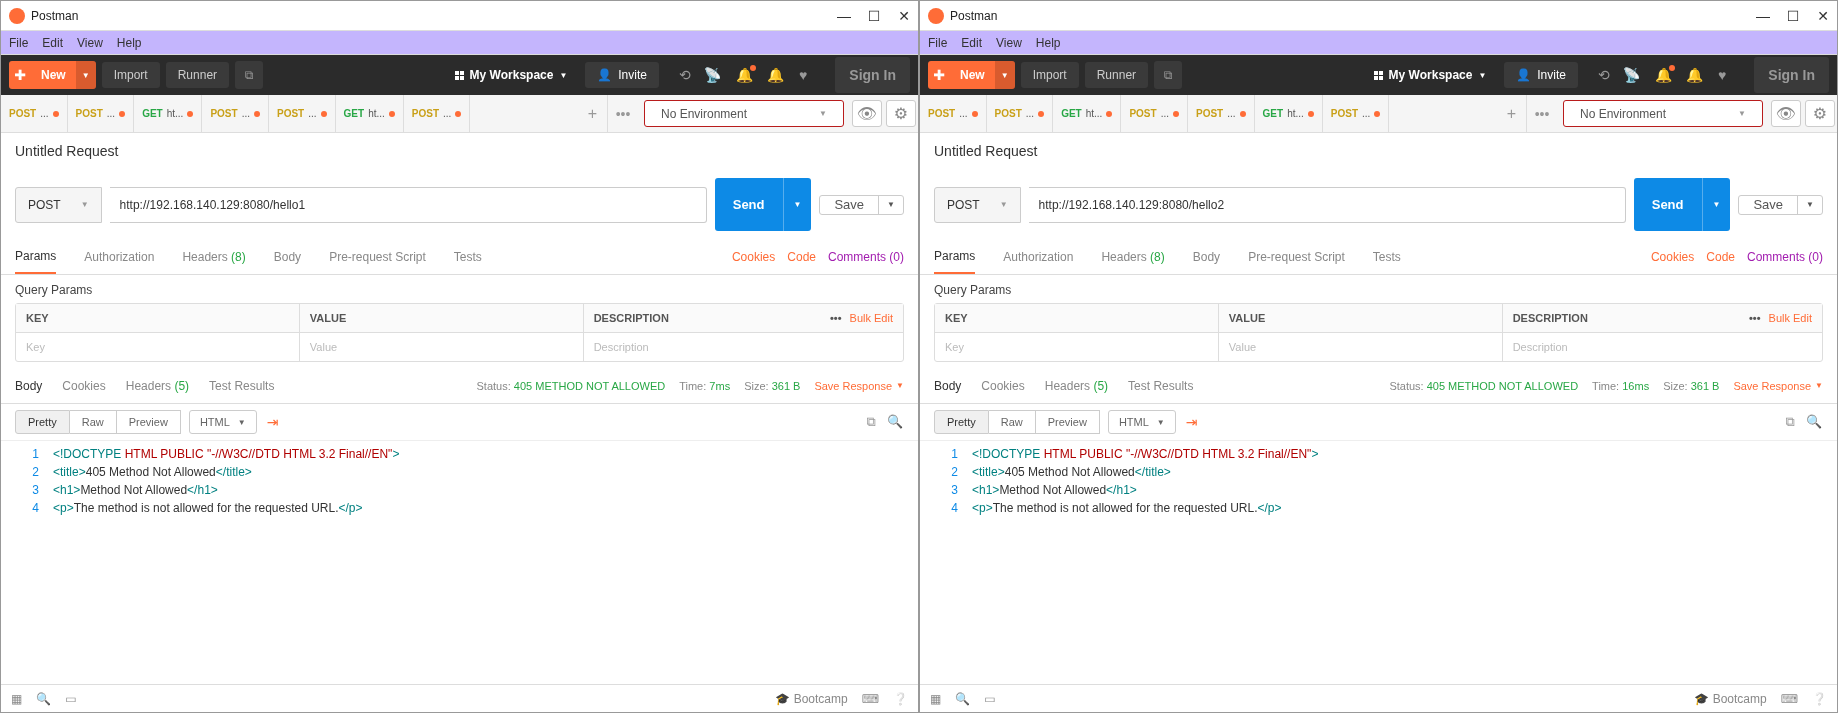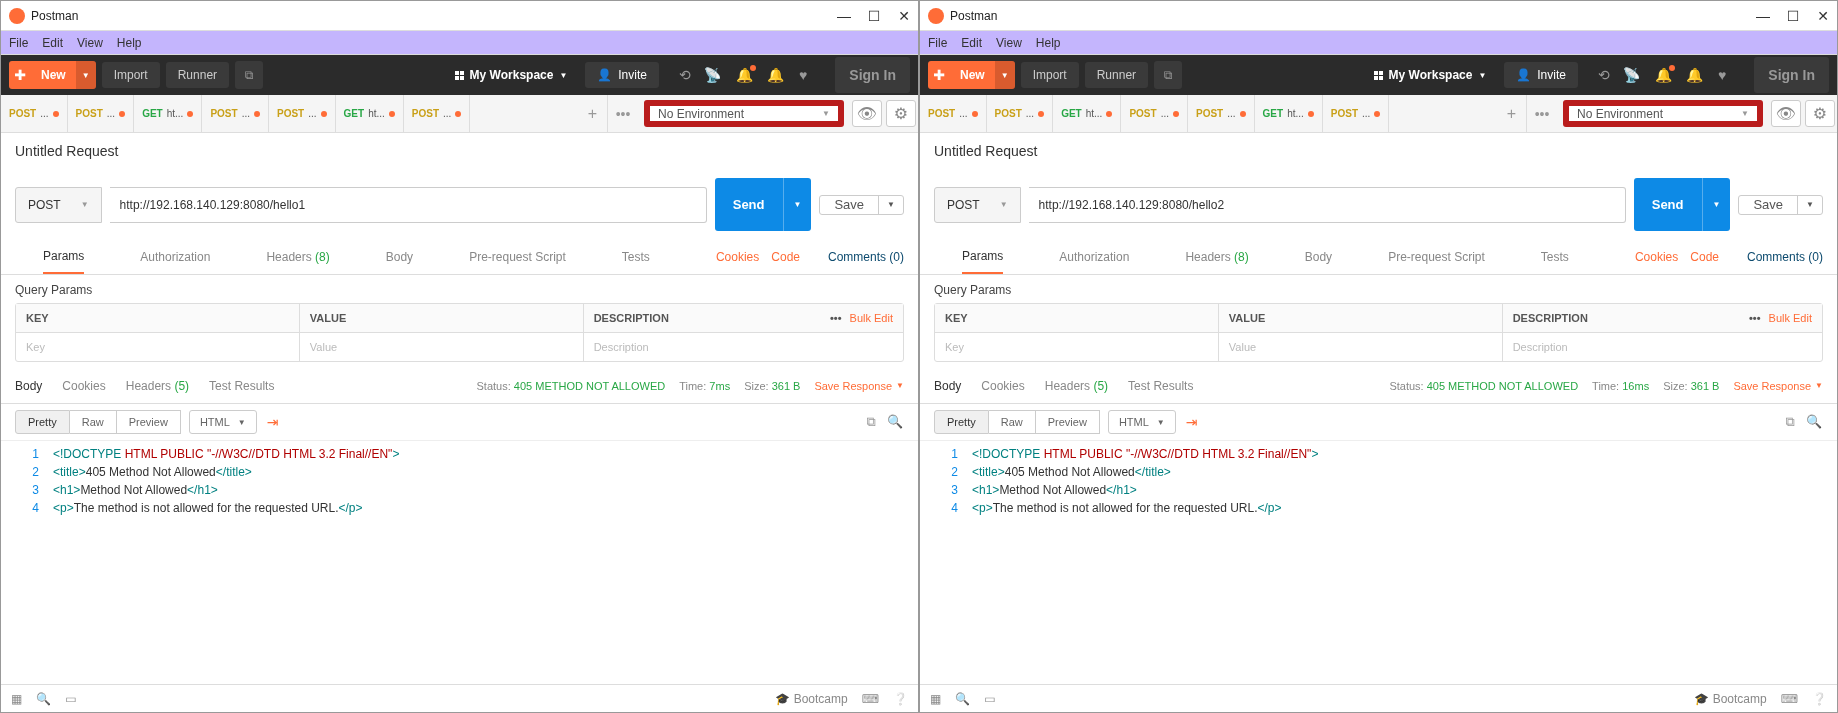--- a/index.html
+++ b/index.html
@@ -31,40 +31,40 @@
 .tabsrow { height:38px; background:#f5f5f5; border-bottom:1px solid #ddd; display:flex; align-items:stretch; }
 .reqtabs { display:flex; overflow:hidden; flex:1; }
 .reqtab { display:flex; align-items:center; padding:0 8px; border-right:1px solid #ddd; font-size:10px; gap:4px; white-space:nowrap; cursor:pointer; }
 .reqtab .method { font-weight:700; }
 .reqtab .m-post { color:#c9a018; }
 .reqtab .m-get { color:#28a745; }
 .reqtab .name { color:#555; }
 .reqtab .d { width:6px; height:6px; border-radius:50%; background:#ff6c37; }
 .tabplus { width:30px; display:flex; align-items:center; justify-content:center; color:#999; font-size:16px; border-right:1px solid #ddd; cursor:pointer; }
 .tabmore { width:30px; display:flex; align-items:center; justify-content:center; color:#999; font-size:14px; cursor:pointer; }
-.envsel { width:200px; border:6px solid #b91c1c; border-radius:3px; margin:5px 6px; display:flex; align-items:center; padding:0 8px; font-size:12px; color:#555; background:#fff; cursor:pointer; }
+.envsel { width:200px; border:1px solid #b91c1c; border-radius:3px; margin:5px 6px; display:flex; align-items:center; padding:0 16px; font-size:12px; color:#555; background:#fff; cursor:pointer; }
 .envsel .arr { font-size:8px; color:#999; }
 .iconcell { width:30px; margin:5px 2px; border:1px solid #ccc; border-radius:3px; display:flex; align-items:center; justify-content:center; color:#888; background:#fff; cursor:pointer; }
 .reqtitle { padding:10px 14px; font-size:14px; color:#333; border-bottom:1px solid transparent; }
 .urlrow { padding:8px 14px; display:flex; gap:8px; align-items:center; }
 .methodsel { border:1px solid #ccc; background:#f5f5f5; height:36px; border-radius:3px 0 0 3px; display:flex; align-items:center; padding:0 12px; font-size:12px; color:#333; gap:20px; cursor:pointer; }
 .urlinput { flex:1; border:1px solid #ccc; border-left:none; height:36px; padding:0 10px; font-size:12px; color:#333; border-radius:0 3px 3px 0; }
 .sendbtn { background:#0d8ae6; color:#fff; height:53px; border-radius:3px; display:flex; align-items:center; font-weight:600; font-size:13px; cursor:pointer; }
 .sendbtn .lbl { padding:0 18px; }
 .sendbtn .arr { border-left:1px solid rgba(255,255,255,.3); padding:0 10px; height:100%; display:flex; align-items:center; font-size:8px; }
 .savebtn { border:1px solid #ccc; height:20px; border-radius:3px; display:flex; align-items:center; font-size:13px; color:#555; cursor:pointer; }
 .savebtn .lbl { padding:0 14px; }
 .savebtn .arr { border-left:1px solid #ccc; padding:0 8px; height:100%; display:flex; align-items:center; font-size:8px; }
 .subtabs { display:flex; align-items:center; padding:0 14px; border-bottom:1px solid #ddd; font-size:12px; color:#888; height:36px; }
-.subtabs .tab { margin-right:28px; cursor:pointer;margin-left:28px; }
+.subtabs .tab { margin-right:28px; cursor:pointer; }
 .subtabs .tab.active { color:#333; border-bottom:2px solid #ff6c37; height:100%; display:flex; align-items:center; }
 .subtabs .count { color:#28a745; }
 .subtabs .right { margin-left:auto; display:flex; gap:12px; }
 .subtabs .link { color:#ff6c37; cursor:pointer; }
-.subtabs .link.muted { color:#0c4a6e;margin-left:16px; }
+.subtabs .link.muted { color:#a21caf; }
 .qp { padding:8px 14px 0; font-size:12px; color:#444; }
 .paramtable { margin:6px 14px 0; border:1px solid #ddd; border-radius:3px; font-size:11px; }
 .paramtable .hrow, .paramtable .drow { display:flex; }
 .paramtable .cell { padding:8px 10px; border-right:1px solid #ddd; }
 .paramtable .hrow { background:#fafafa; color:#555; font-weight:600; border-bottom:1px solid #ddd; }
 .paramtable .ckey { flex:0 0 32%; }
 .paramtable .cval { flex:0 0 32%; }
 .paramtable .cdesc { flex:1; border-right:none; display:flex; align-items:center; }
 .paramtable .drow .cell { color:#bbb; }
 .paramtable .actions { margin-left:auto; display:flex; align-items:center; gap:8px; }

